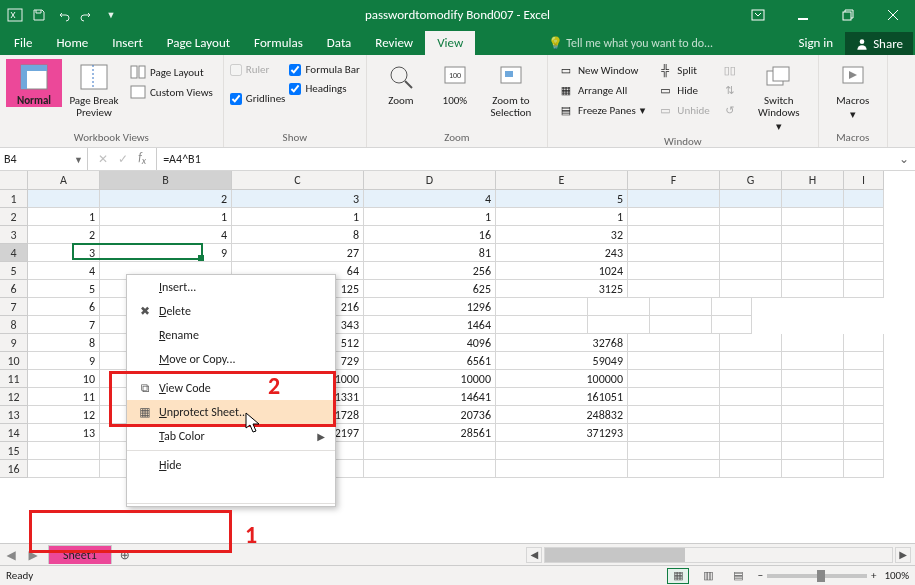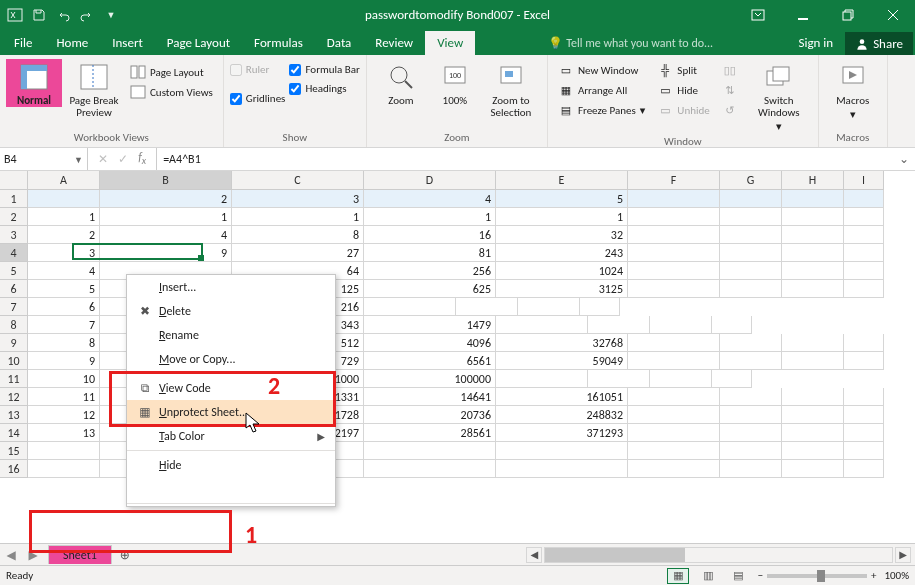--- a/index.html
+++ b/index.html
@@ -450,30 +450,31 @@
         <div class="cell c-E" style="width: 132px;">3125</div>
         <div class="cell c-F" style="width: 92px;"></div>
         <div class="cell c-G" style="width: 62px;"></div>
         <div class="cell c-H" style="width: 62px;"></div>
         <div class="cell c-I" style="width: 40px;"></div>
       </div>
       <div class="row">
         <div class="cell c-A" style="width: 72px;">6</div>
         <div class="cell c-B" style="width: 132px;"></div>
         <div class="cell c-C" style="width: 132px;">216</div>
+        <div class="cell c-D" style="width: 132px;">1296</div>
         <div class="cell c-F" style="width: 92px;"></div>
         <div class="cell c-G" style="width: 62px;"></div>
         <div class="cell c-H" style="width: 62px;"></div>
         <div class="cell c-I" style="width: 40px;"></div>
       </div>
       <div class="row">
         <div class="cell c-A" style="width: 72px;">7</div>
         <div class="cell c-B" style="width: 132px;"></div>
         <div class="cell c-C" style="width: 132px;">343</div>
-        <div class="cell c-D" style="width: 132px;">1479</div>
+        <div class="cell c-D" style="width: 132px;">1464</div>
         <div class="cell c-F" style="width: 92px;"></div>
         <div class="cell c-G" style="width: 62px;"></div>
         <div class="cell c-H" style="width: 62px;"></div>
         <div class="cell c-I" style="width: 40px;"></div>
       </div>
       <div class="row">
         <div class="cell c-A" style="width: 72px;">8</div>
         <div class="cell c-B" style="width: 132px;"></div>
         <div class="cell c-C" style="width: 132px;">512</div>
         <div class="cell c-D" style="width: 132px;">4096</div>
@@ -491,20 +492,21 @@
         <div class="cell c-E" style="width: 132px;">59049</div>
         <div class="cell c-F" style="width: 92px;"></div>
         <div class="cell c-G" style="width: 62px;"></div>
         <div class="cell c-H" style="width: 62px;"></div>
         <div class="cell c-I" style="width: 40px;"></div>
       </div>
       <div class="row">
         <div class="cell c-A" style="width: 72px;">10</div>
         <div class="cell c-B" style="width: 132px;"></div>
         <div class="cell c-C" style="width: 132px;">1000</div>
+        <div class="cell c-D" style="width: 132px;">10000</div>
         <div class="cell c-E" style="width: 132px;">100000</div>
         <div class="cell c-F" style="width: 92px;"></div>
         <div class="cell c-G" style="width: 62px;"></div>
         <div class="cell c-H" style="width: 62px;"></div>
         <div class="cell c-I" style="width: 40px;"></div>
       </div>
       <div class="row">
         <div class="cell c-A" style="width: 72px;">11</div>
         <div class="cell c-B" style="width: 132px;"></div>
         <div class="cell c-C" style="width: 132px;">1331</div>

